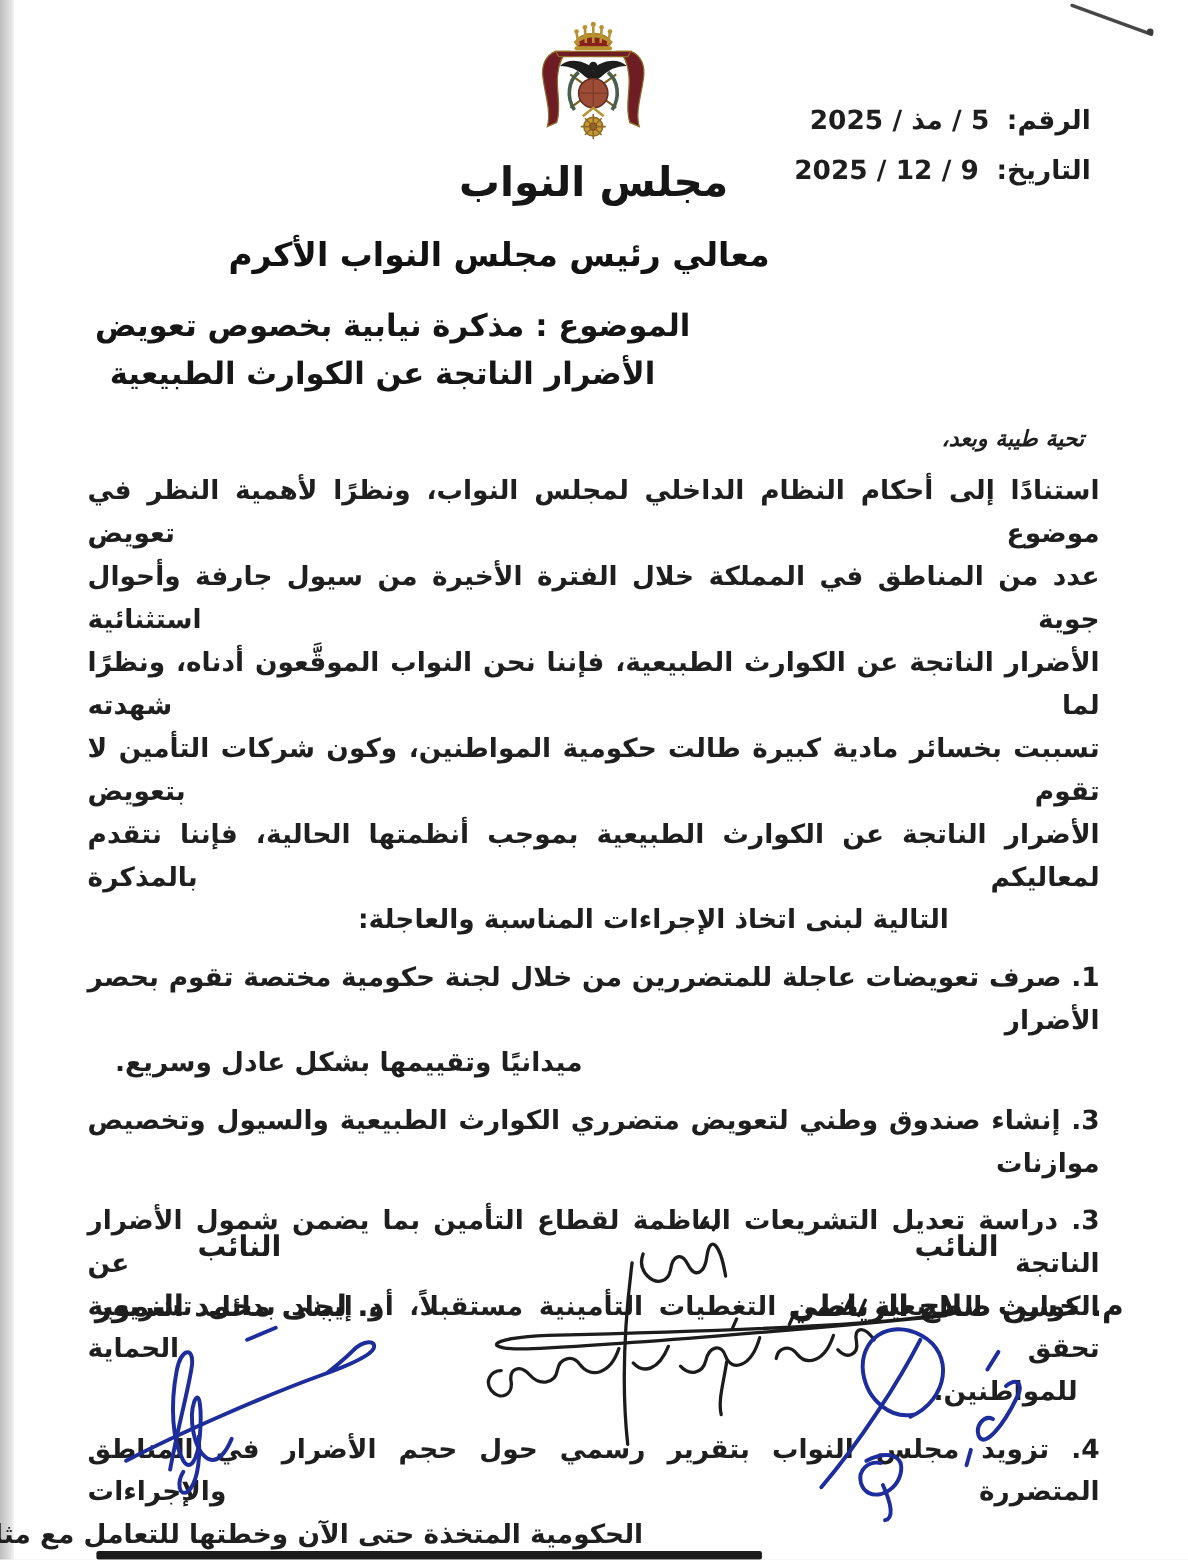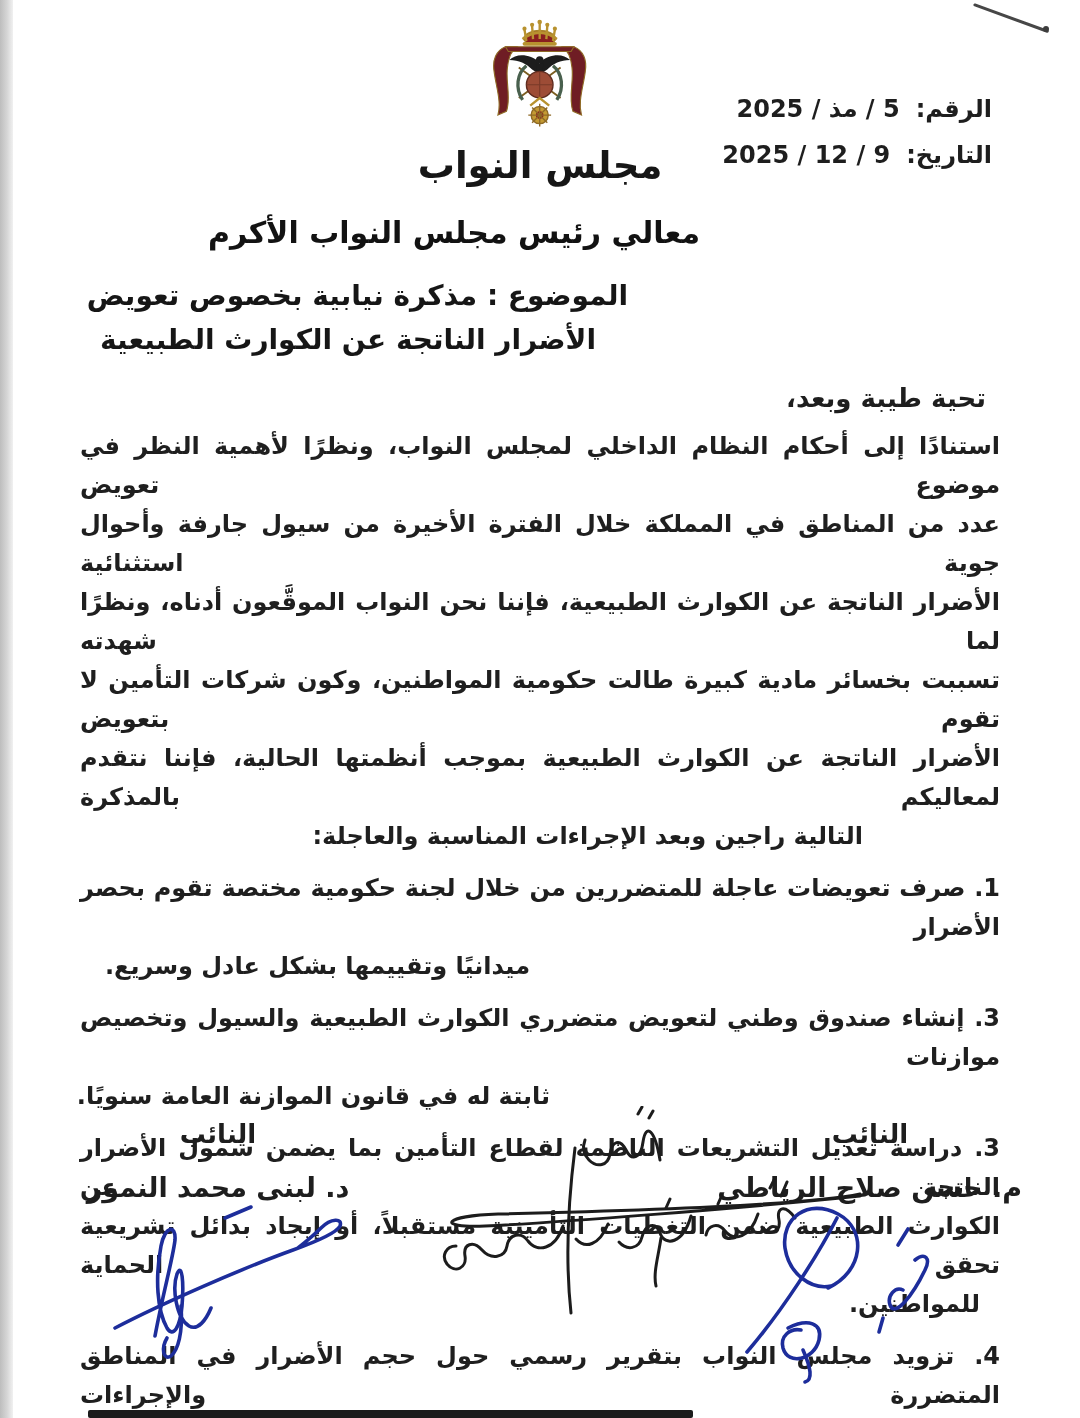--- a/index.html
+++ b/index.html
@@ -22,21 +22,21 @@
   .emblem-block{position:absolute;top:18px;left:50%;transform:translateX(-50%);text-align:center;}
   .emblem-block svg{display:block;margin:0 auto;}
   .org-name{font-size:37px;font-weight:bold;color:#161616;margin-top:4px;letter-spacing:0;}
 
   
   .content{position:absolute;top:0;left:0;right:0;padding:210px 80px 0 80px;}
   .title{font-size:30px;font-weight:bold;text-align:center;line-height:46px;transform:translateX(-86px);color:#121212;margin:0;}
   .subject{margin-top:18px;font-size:28px;font-weight:bold;line-height:44px;color:#161616;}
   .subject-l1{text-align:right;margin-right:372px;white-space:nowrap;}
   .subject-l2{text-align:right;margin-right:404px;white-space:nowrap;}
-  .greeting{margin:16px 14px 0 0;font-size:26px;font-weight:bold;line-height:40px;}
+  .greeting{margin:16px 14px 0 0;font-size:20px;font-weight:bold;line-height:40px;font-style:italic;}
   .para{margin-top:9px;font-size:24px;font-weight:bold;line-height:39px;color:#1f1f1f;}
   .line{text-align:right;}
   .line.j{text-align:justify;text-align-last:justify;}
   .nw{white-space:nowrap;}
   .mr137{margin-right:137px;} .mr470{margin-right:470px;} .mr450{margin-right:450px;}
   .mr415{margin-right:415px;} .mr20{margin-right:20px;}
   .item{margin-top:13px;}
 
   
   .sig{position:absolute;text-align:center;font-weight:bold;}
@@ -127,31 +127,30 @@
     </div>
 
     <div class="greeting">تحية طيبة وبعد،</div>
 
     <div class="para">
       <div class="line j">استنادًا إلى أحكام النظام الداخلي لمجلس النواب، ونظرًا لأهمية النظر في موضوع تعويض</div>
       <div class="line j">عدد من المناطق في المملكة خلال الفترة الأخيرة من سيول جارفة وأحوال جوية استثنائية</div>
       <div class="line j">الأضرار الناتجة عن الكوارث الطبيعية، فإننا نحن النواب الموقَّعون أدناه، ونظرًا لما شهدته</div>
       <div class="line j">تسببت بخسائر مادية كبيرة طالت حكومية المواطنين، وكون شركات التأمين لا تقوم بتعويض</div>
       <div class="line j">الأضرار الناتجة عن الكوارث الطبيعية بموجب أنظمتها الحالية، فإننا نتقدم لمعاليكم بالمذكرة</div>
-      <div class="line mr137 nw">التالية راجين وبعد الإجراءات المناسبة والعاجلة:</div>
+      <div class="line mr137 nw">التالية لبنى اتخاذ الإجراءات المناسبة والعاجلة:</div>
     </div>
 
     <div class="para item">
       <div class="line j">1. صرف تعويضات عاجلة للمتضررين من خلال لجنة حكومية مختصة تقوم بحصر الأضرار</div>
       <div class="line mr470 nw">ميدانيًا وتقييمها بشكل عادل وسريع.</div>
     </div>
 
     <div class="para item">
       <div class="line j">3. إنشاء صندوق وطني لتعويض متضرري الكوارث الطبيعية والسيول وتخصيص موازنات</div>
-      <div class="line mr450 nw">ثابتة له في قانون الموازنة العامة سنويًا.</div>
     </div>
 
     <div class="para item">
       <div class="line j">3. دراسة تعديل التشريعات الناظمة لقطاع التأمين بما يضمن شمول الأضرار الناتجة عن</div>
       <div class="line j">الكوارث الطبيعية ضمن التغطيات التأمينية مستقبلاً، أو إيجاد بدائل تشريعية تحقق الحماية</div>
       <div class="line mr20 nw">للمواطنين.</div>
     </div>
 
     <div class="para item">
       <div class="line j">4. تزويد مجلس النواب بتقرير رسمي حول حجم الأضرار في المناطق المتضررة والإجراءات</div>

